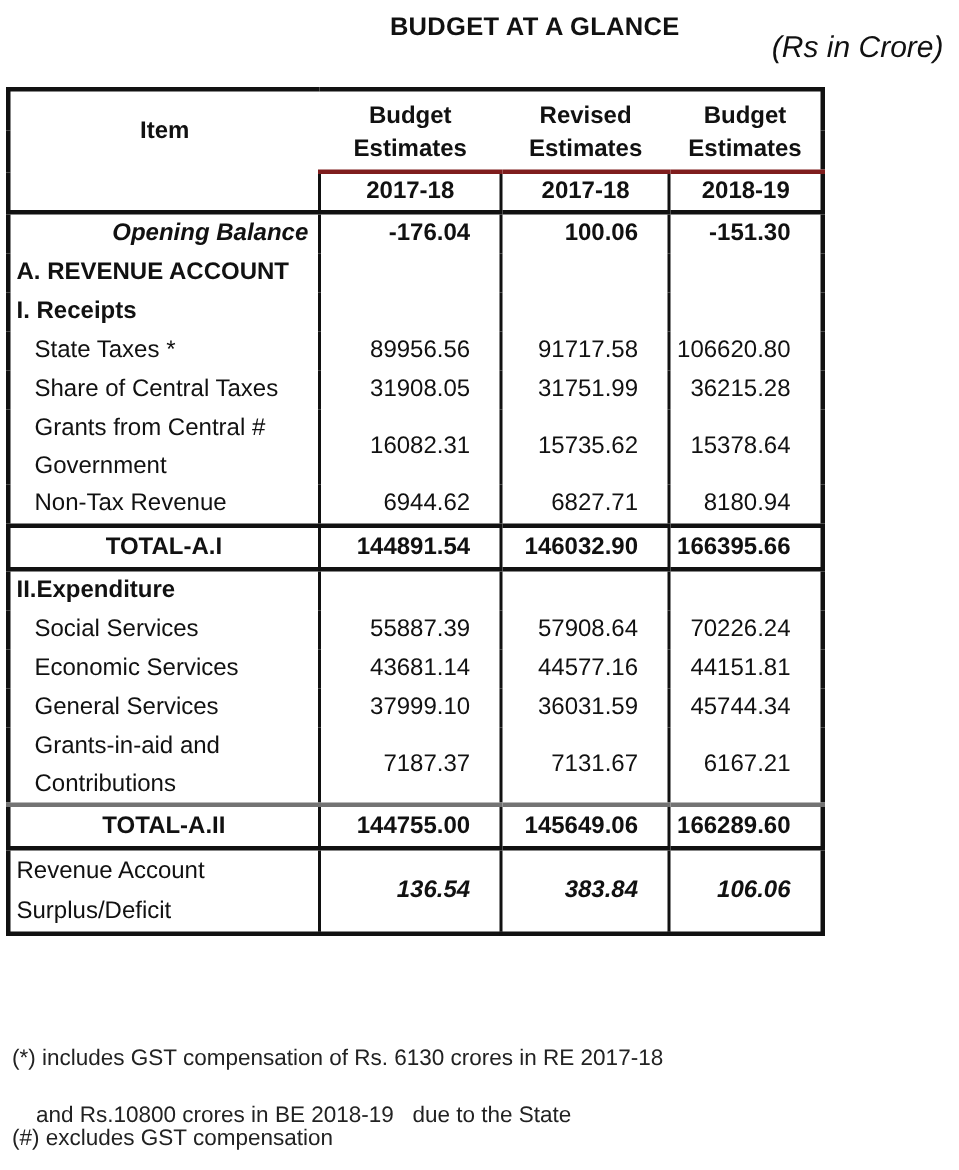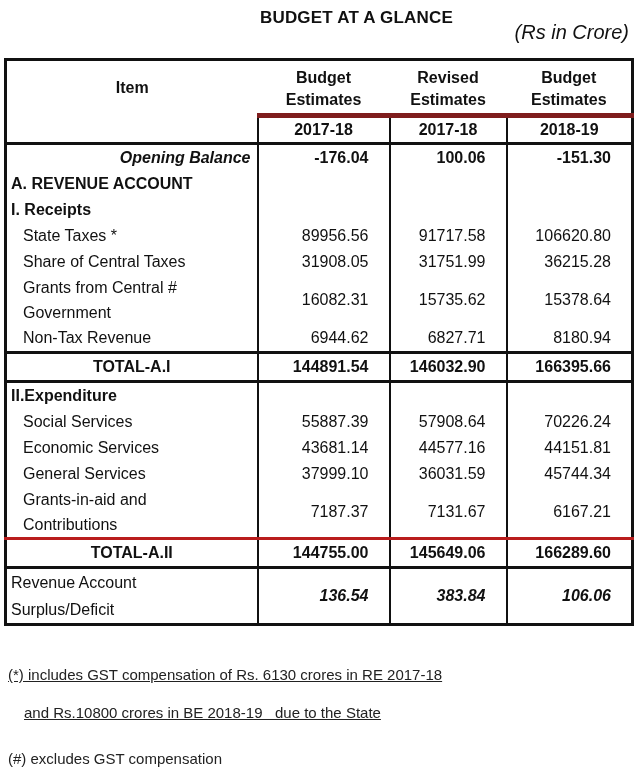--- a/index.html
+++ b/index.html
@@ -2,48 +2,48 @@
 <html><head>
 <meta charset="utf-8">
 <style>
   html, body { margin: 0; padding: 0; background: #ffffff; }
   body { width: 639px; height: 780px; position: relative; overflow: hidden;
          font-family: "Liberation Sans", "DejaVu Sans", sans-serif; color: #111; }
   .title { position: absolute; top: 8px; left: 0; width: 617px; text-align: center;
            font-weight: bold; font-size: 17px; letter-spacing: 0.2px; padding-left: 48px; }
   .units { position: absolute; top: 21px; right: 10px; font-weight: normal; font-style: italic;
            font-size: 20px; }
-  table.budget { position: absolute; top: 58px; left: 4px; width: 630px;
+  table.budget { position: absolute; top: 58px; left: 4px; width: 546px;
                  border-collapse: collapse; border: 3px solid #111; font-size: 16px; }
   table.budget td { padding: 0 4px; vertical-align: middle; }
   col.c-item { width: 252px; }
   .vl { border-left: 2px solid #111; }
   .hdr td { font-weight: bold; text-align: center; }
   .hdr .r1 td { height: 26px; vertical-align: bottom; }
   .hdr .r2 td { height: 26px; }
   .year td { height: 24px; border-top: 1px solid #111; font-weight: bold; text-align: center; }
   .year td.item-blank { border-top: none; }
   .thick-top td { border-top: 3px solid #111; }
   tr.row td { height: 26px; }
   tr.row td.num { text-align: right; padding-right: 20px; }
   tr.row2 td { height: 50px; }
   .label-indent { padding-left: 16px !important; }
   .bold { font-weight: bold; }
   .opening td.lbl { text-align: right; font-weight: bold; font-style: italic; padding-right: 6px; }
   .opening td.num { font-weight: bold; }
   .total td { font-weight: bold; }
   .total td.lbl { text-align: center; }
   .total-a1 td { height: 58px; border-top: 3px solid #111; border-bottom: 3px solid #111; }
-  .total-a2 td { height: 28px; border-top: 3px solid #b91c1c; border-bottom: 3px solid #111; }
+  .total-a2 td { height: 28px; border-top: 3px solid #737373; border-bottom: 3px solid #111; }
   .surplus td { height: 72px; }
   .surplus td.num { font-weight: bold; font-style: italic; }
   .surplus td.lbl { line-height: 27px; }
   .multi { line-height: 26px; }
   .notes { position: absolute; left: 8px; font-size: 15px; line-height: 22px; color: #222; }
-  .note1 { top: 664px; text-decoration: underline; }
+  .note1 { top: 695px; }
   .note1 .l2 { padding-left: 16px; margin-top: 16px; }
   .note2 { top: 748px; }
 </style>
 </head>
 <body>
 
 <div class="title">BUDGET AT A GLANCE</div>
 <div class="units">(Rs in Crore)</div>
 
 <table class="budget">
@@ -180,15 +180,15 @@
   <div class="l2" style="white-space:pre;">and Rs.10800 crores in BE 2018-19   due to the State</div>
 </div>
 <div class="notes note2">(#) excludes GST compensation</div>
 
 <style>
   
   .hdr td:not(:first-child) { border-left: 2px solid #111; }
   .hdr .r1 td:not(:first-child) { border-left: none; text-align: center; }
   .hdr .r2 td { border-left: none; }
   .hdr .r1 td[rowspan] { border-left: none; }
-  .year td.vl { border-top: 5px solid #7f1d1d; }
+  .year td.vl { border-top: 3px solid #7f1d1d; }
   .label-indent.multi { line-height: 25px; }
 </style>
 
 </body></html>

